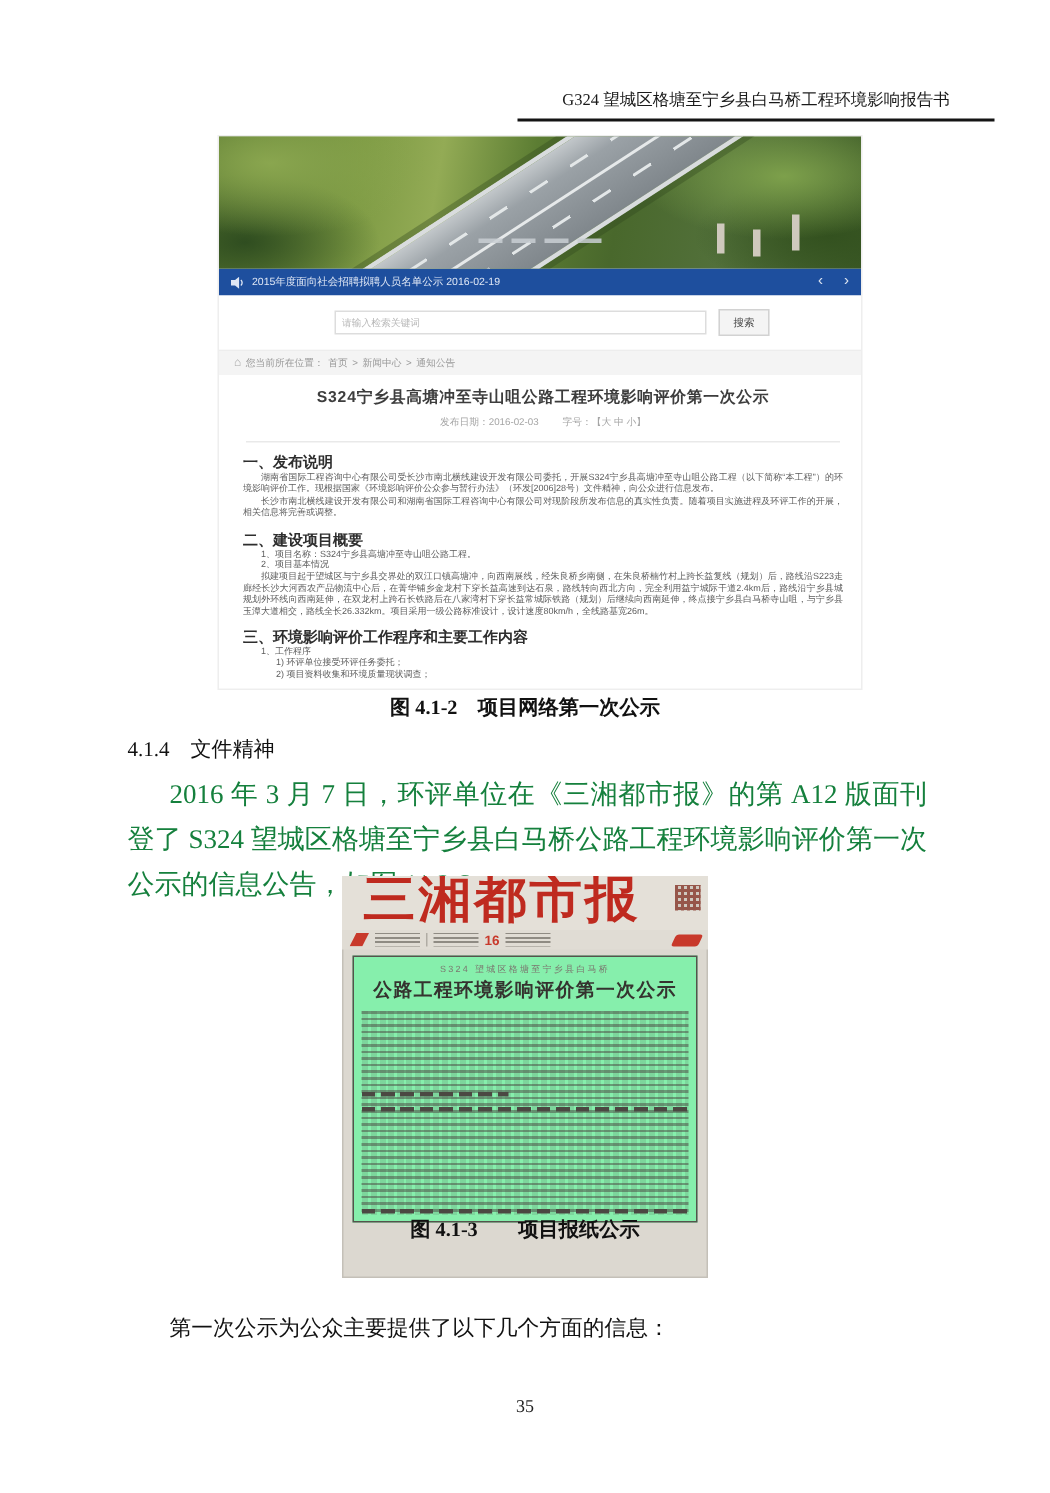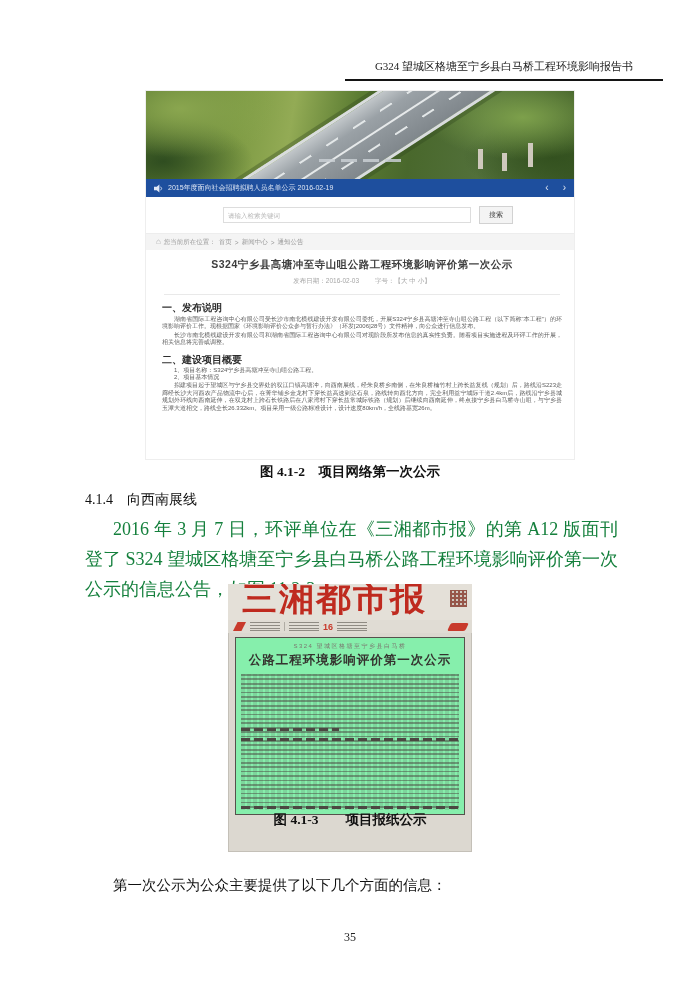--- a/index.html
+++ b/index.html
@@ -180,26 +180,32 @@
       <p>长沙市南北横线建设开发有限公司和湖南省国际工程咨询中心有限公司对现阶段所发布信息的真实性负责。随着项目实施进程及环评工作的开展，相关信息将完善或调整。</p>
     </div>
 
     <div class="sec">
       <div class="sec-h">二、建设项目概要</div>
       <div class="sec-line">1、项目名称：S324宁乡县高塘冲至寺山咀公路工程。</div>
       <div class="sec-line">2、项目基本情况</div>
       <p>拟建项目起于望城区与宁乡县交界处的双江口镇高塘冲，向西南展线，经朱良桥乡南侧，在朱良桥楠竹村上跨长益复线（规划）后，路线沿S223走廊经长沙大河西农产品物流中心后，在菁华铺乡金龙村下穿长益高速到达石泉，路线转向西北方向，完全利用益宁城际干道2.4km后，路线沿宁乡县城规划外环线向西南延伸，在双龙村上跨石长铁路后在八家湾村下穿长益常城际铁路（规划）后继续向西南延伸，终点接宁乡县白马桥寺山咀，与宁乡县玉潭大道相交，路线全长26.332km。项目采用一级公路标准设计，设计速度80km/h，全线路基宽26m。</p>
     </div>
 
+    <div class="sec">
+      <div class="sec-h">三、环境影响评价工作程序和主要工作内容</div>
+      <div class="sec-line">1、工作程序</div>
+      <div class="sec-line deep">1) 环评单位接受环评任务委托；</div>
+      <div class="sec-line deep">2) 项目资料收集和环境质量现状调查；</div>
+    </div>
   </div>
 </div>
 
 <div class="caption" id="cap412">图 4.1-2　项目网络第一次公示</div>
 
-<div class="h414">4.1.4　向西南展线</div>
+<div class="h414">4.1.4　文件精神</div>
 <p class="bodyp">2016 年 3 月 7 日，环评单位在《三湘都市报》的第 A12 版面刊登了 S324 望城区格塘至宁乡县白马桥公路工程环境影响评价第一次公示的信息公告，如图 11.2-3。</p>
 
 <div class="newspaper">
   <div class="masthead">
     <span class="mast-title">三湘都市报</span>
     <span class="qr"></span>
   </div>
   <div class="infostrip">
     <span class="flame"></span>
     <span class="tiny"></span>

